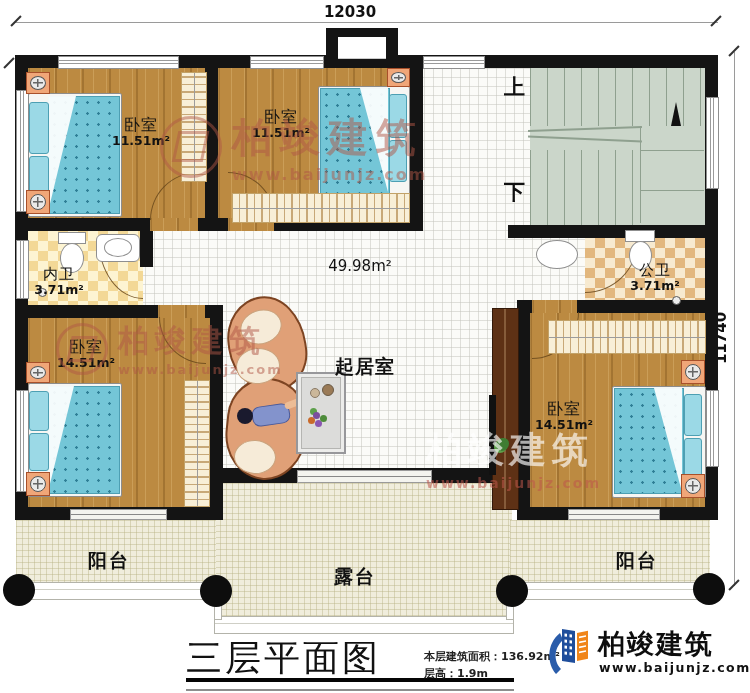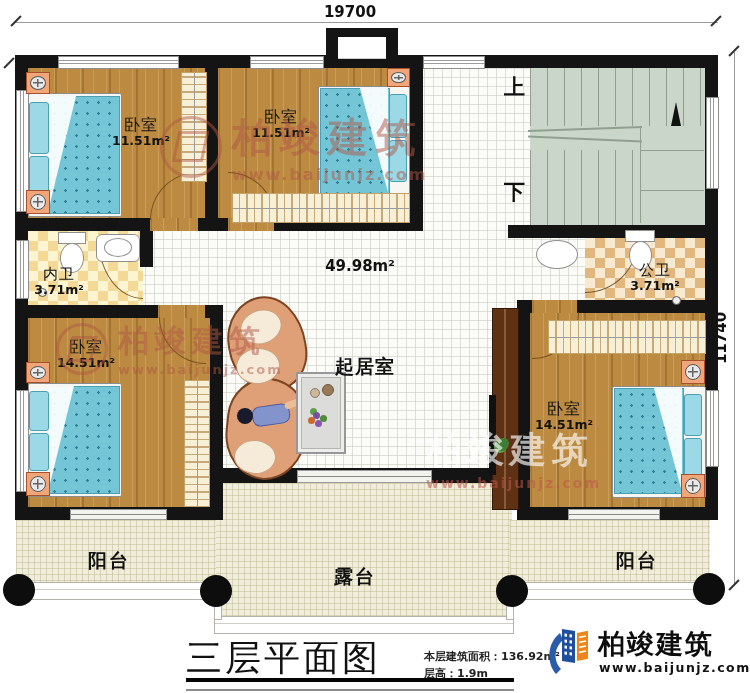--- a/index.html
+++ b/index.html
@@ -76,21 +76,21 @@
 </head>
 <body>
 
 <div id="sheet">
 
   <div>
     <div class="abs dline" style="left:15px;top:22px;width:703px;height:1px"></div>
     <div class="abs tick" style="left:9px;top:20px"></div>
     <div class="abs tick" style="left:709px;top:20px"></div>
     <div class="abs tick" style="left:2px;top:62px"></div>
-    <div class="abs dlabel" style="left:308px;top:3px;width:84px">19700</div>
+    <div class="abs dlabel" style="left:308px;top:3px;width:84px">12030</div>
   </div>
   <div>
     <div class="abs dline" style="left:734px;top:52px;width:1px;height:534px"></div>
     <div class="abs tick" style="left:727px;top:50px"></div>
     <div class="abs tick" style="left:727px;top:584px"></div>
     <div class="abs dlabel" style="left:694px;top:329px;width:54px;transform:rotate(-90deg)">11740</div>
   </div>
 
   <div class="abs tile" style="left:28px;top:68px;width:677px;height:439px"></div>
   <div class="abs wood" style="left:28px;top:68px;width:177px;height:150px"></div>
@@ -249,21 +249,21 @@
     <span class="rarea">3.71m²</span>
   </div>
   <div class="abs lblwrap" style="left:46px;top:338px;width:80px">
     <span class="rname">卧室</span>
     <span class="rarea">14.51m²</span>
   </div>
   <div class="abs lblwrap" style="left:524px;top:400px;width:80px">
     <span class="rname">卧室</span>
     <span class="rarea">14.51m²</span>
   </div>
-  <div class="abs lblwrap" style="left:318px;top:258px;width:84px;font-weight:bold;font-size:15px">49.98m²</div>
+  <div class="abs lblwrap" style="left:318px;top:258px;width:84px;font-weight:normal;font-size:15px">49.98m²</div>
   <div class="abs lblwrap" style="left:323px;top:356px;width:84px;font-weight:bold;font-size:19px;letter-spacing:1px">起居室</div>
   <div class="abs biglbl" style="left:88px;top:548px">阳台</div>
   <div class="abs biglbl" style="left:616px;top:548px">阳台</div>
   <div class="abs biglbl" style="left:334px;top:564px">露台</div>
 
   <div class="abs wm" style="left:160px;top:110px;">
     <span class="wm-circle" style="width:56px;height:56px"></span>
     <span>
       <span class="wm-name" style="font-size:40px;letter-spacing:8px">柏竣建筑</span>
       <span class="wm-url" style="font-size:16px">www.baijunjz.com</span>

